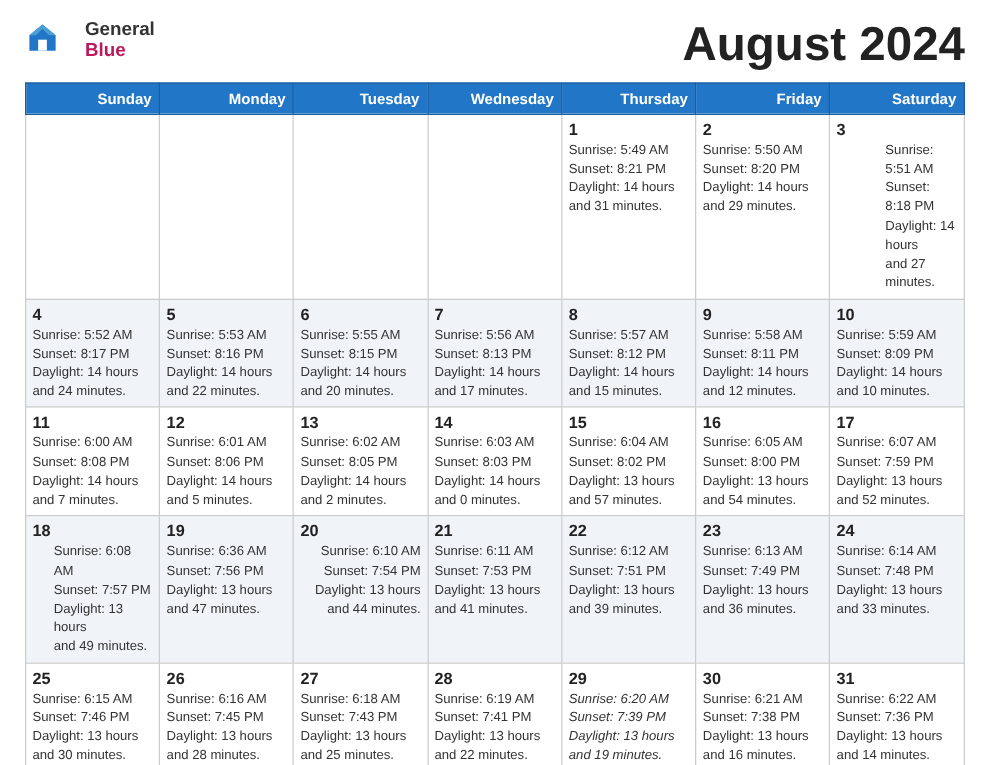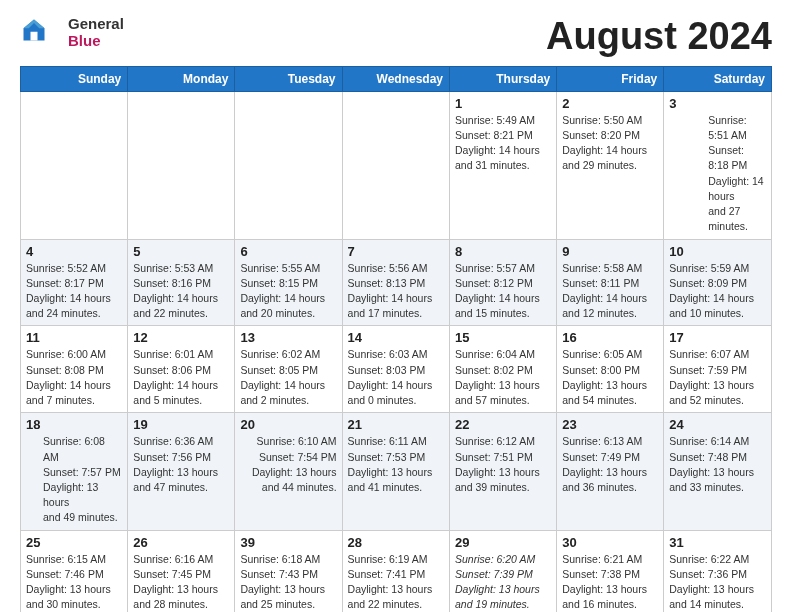--- a/index.html
+++ b/index.html
@@ -317,21 +317,21 @@
 and 30 minutes.</div>
         </td>
         <td>
           <span class="day-number">26</span>
           <div class="day-info" style="white-space: pre-line;">Sunrise: 6:16 AM
 Sunset: 7:45 PM
 Daylight: 13 hours
 and 28 minutes.</div>
         </td>
         <td>
-          <span class="day-number">39</span>
+          <span class="day-number">27</span>
           <div class="day-info" style="white-space: pre-line;">Sunrise: 6:18 AM
 Sunset: 7:43 PM
 Daylight: 13 hours
 and 25 minutes.</div>
         </td>
         <td>
           <span class="day-number">28</span>
           <div class="day-info" style="white-space: pre-line;">Sunrise: 6:19 AM
 Sunset: 7:41 PM
 Daylight: 13 hours

